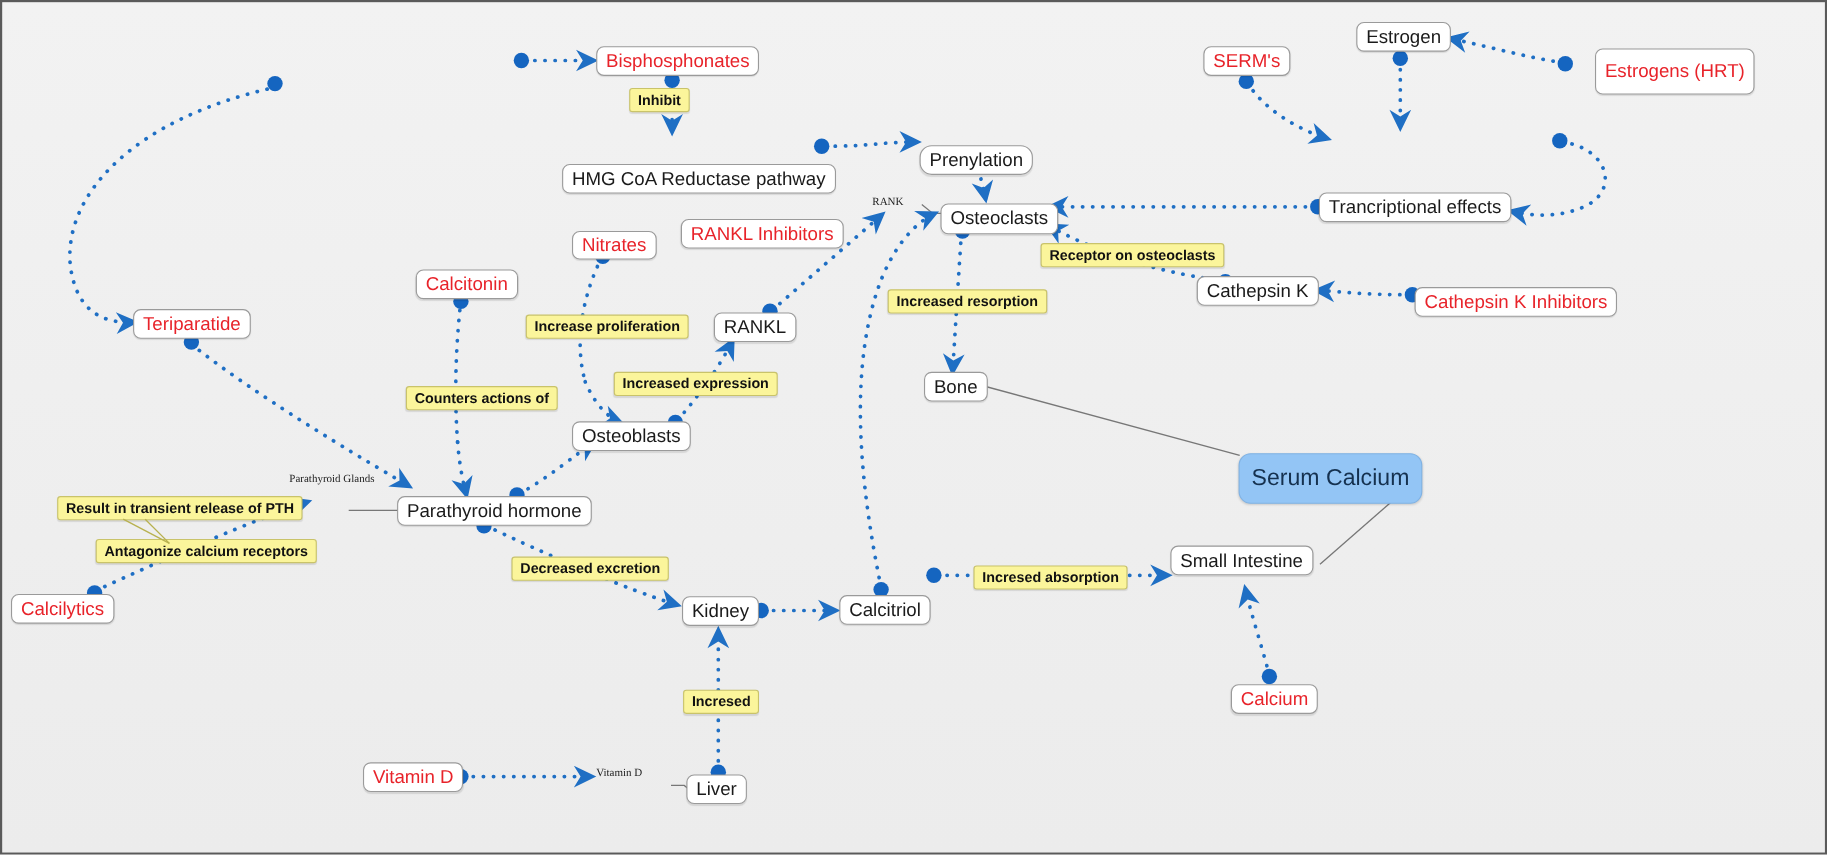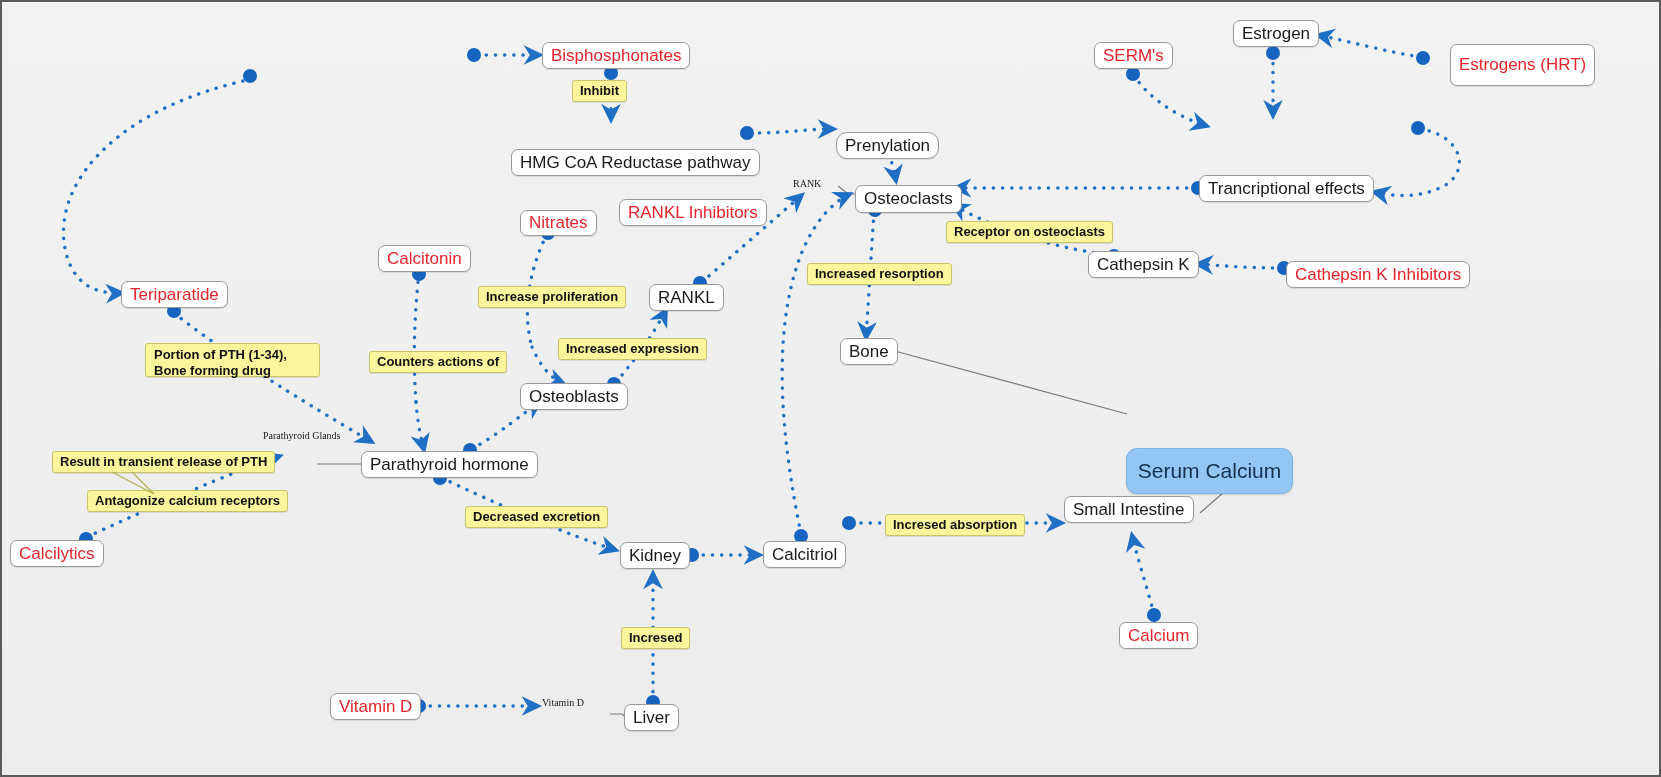--- a/index.html
+++ b/index.html
@@ -39,21 +39,20 @@
     border-radius:11px;
   }
   .node.multiline .hl{color:#e8232a;}
   .node.serum{
     background:#93c5f5;
     border:1px solid #7fb2e4;
     border-radius:11px;
     font-size:21px;
     color:#15314f;
     box-shadow:0 1px 2px rgba(0,0,0,0.14);
-    margin-top:36px;
   }
   .label{
     position:absolute;
     box-sizing:border-box;
     background:#fbf59b;
     border:1px solid #c9c36a;
     border-radius:3px;
     color:#111111;
     font-size:13px;
     font-weight:bold;
@@ -241,21 +240,20 @@
   <div class="node red" style="left:1424px;top:42px;height:42px;margin-left:24px;">Estrogens (HRT)</div>
 
   <div class="label" style="left:570px;top:78px;height:21px;">Inhibit</div>
 
   <div class="label" style="left:440px;top:284px;height:21px;margin-left:36px;">Increase proliferation</div>
 
   <div class="label" style="left:556px;top:336px;height:21px;">Increased expression</div>
 
   <div class="label" style="left:367px;top:349px;height:21px;">Counters actions of</div>
 
-  <div class="label wrap" style="left:143px;top:341px;width:175px;height:34px;">Portion of PTH (1-34), Bone forming drug</div>
 
   <div class="label" style="left:50px;top:449px;height:21px;">Result in transient release of PTH</div>
 
   <div class="label" style="left:85px;top:488px;height:21px;">Antagonize calcium receptors</div>
 
   <div class="label" style="left:463px;top:504px;height:21px;text-align:center;">Decreased excretion</div>
 
   <div class="label" style="left:619px;top:625px;height:21px;">Incresed</div>
 
   <div class="label" style="left:883px;top:512px;height:21px;">Incresed absorption</div>

